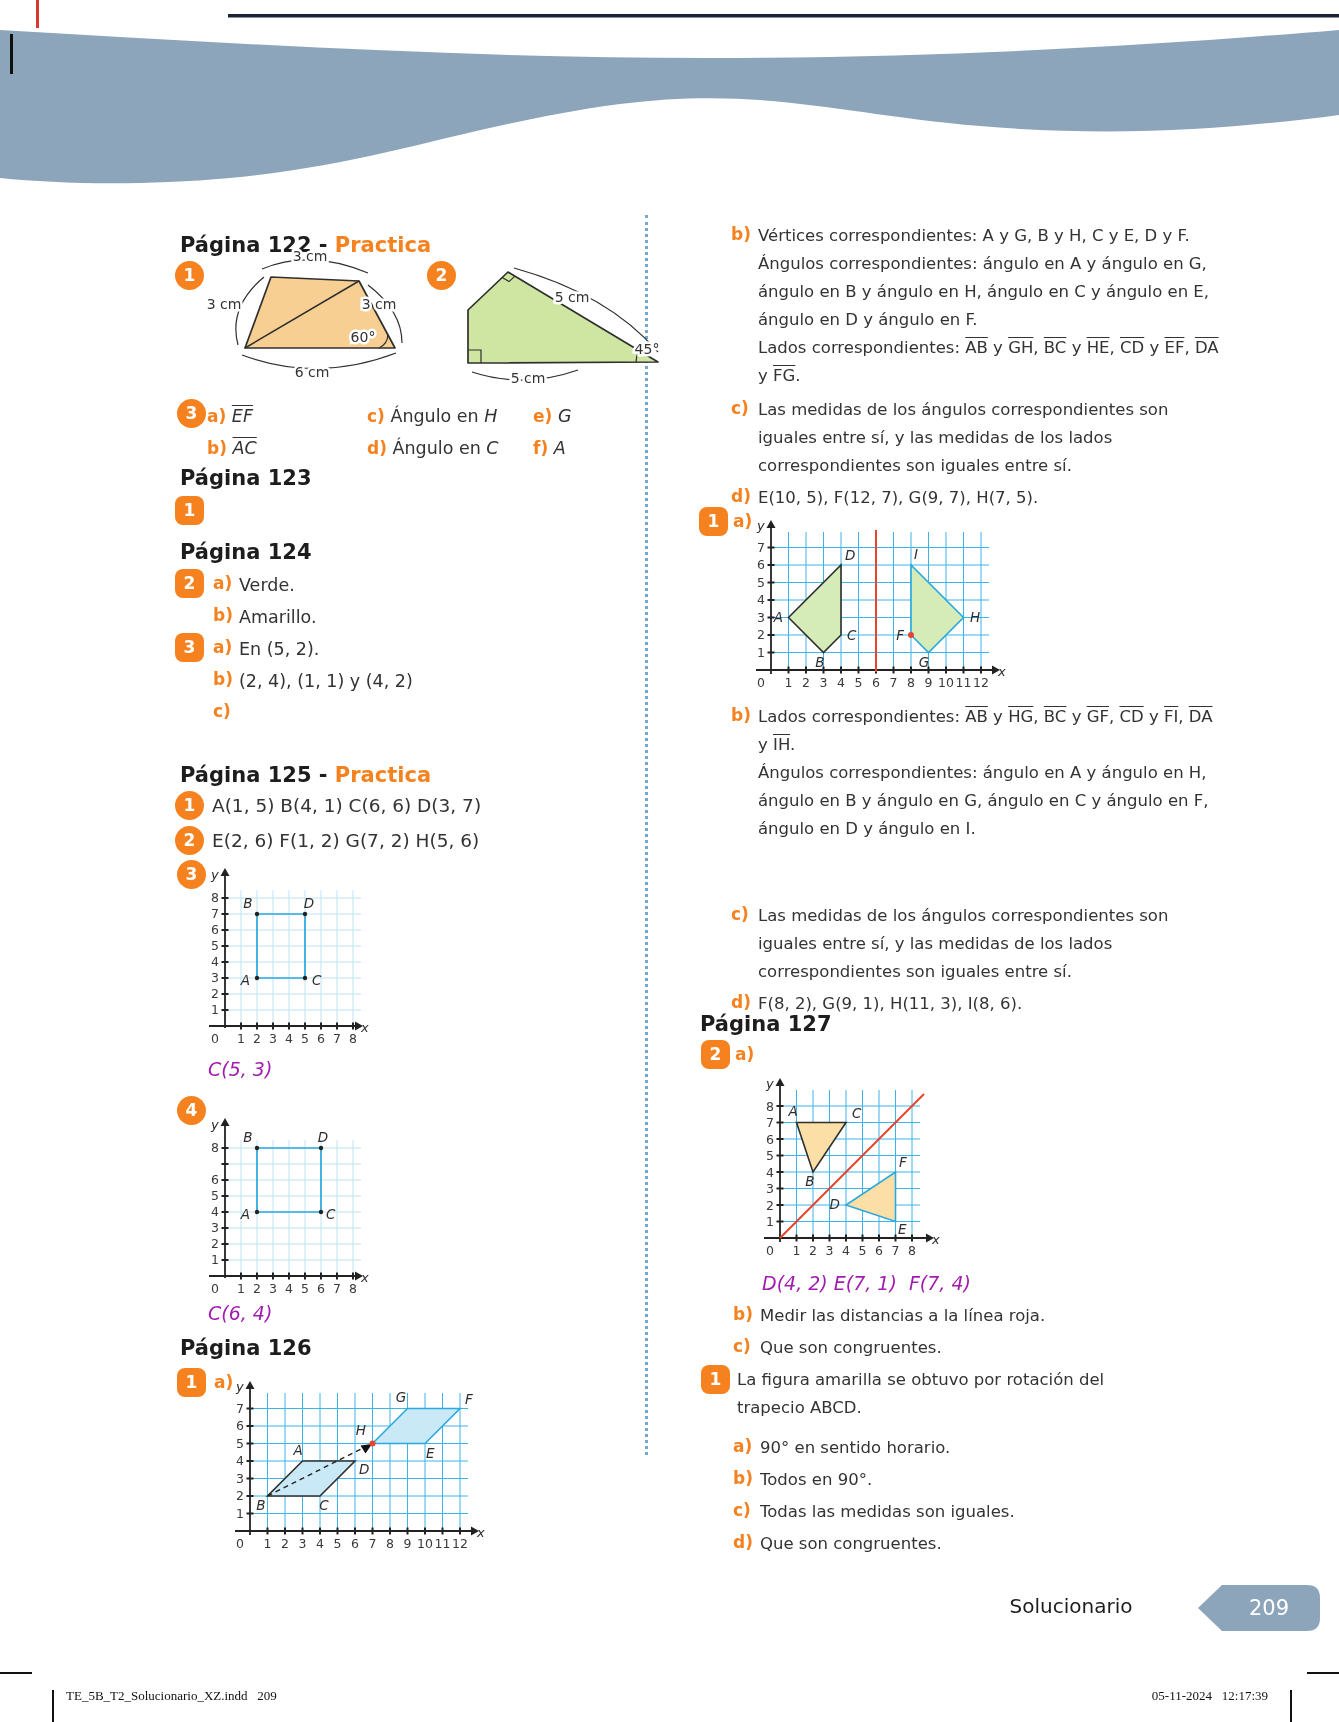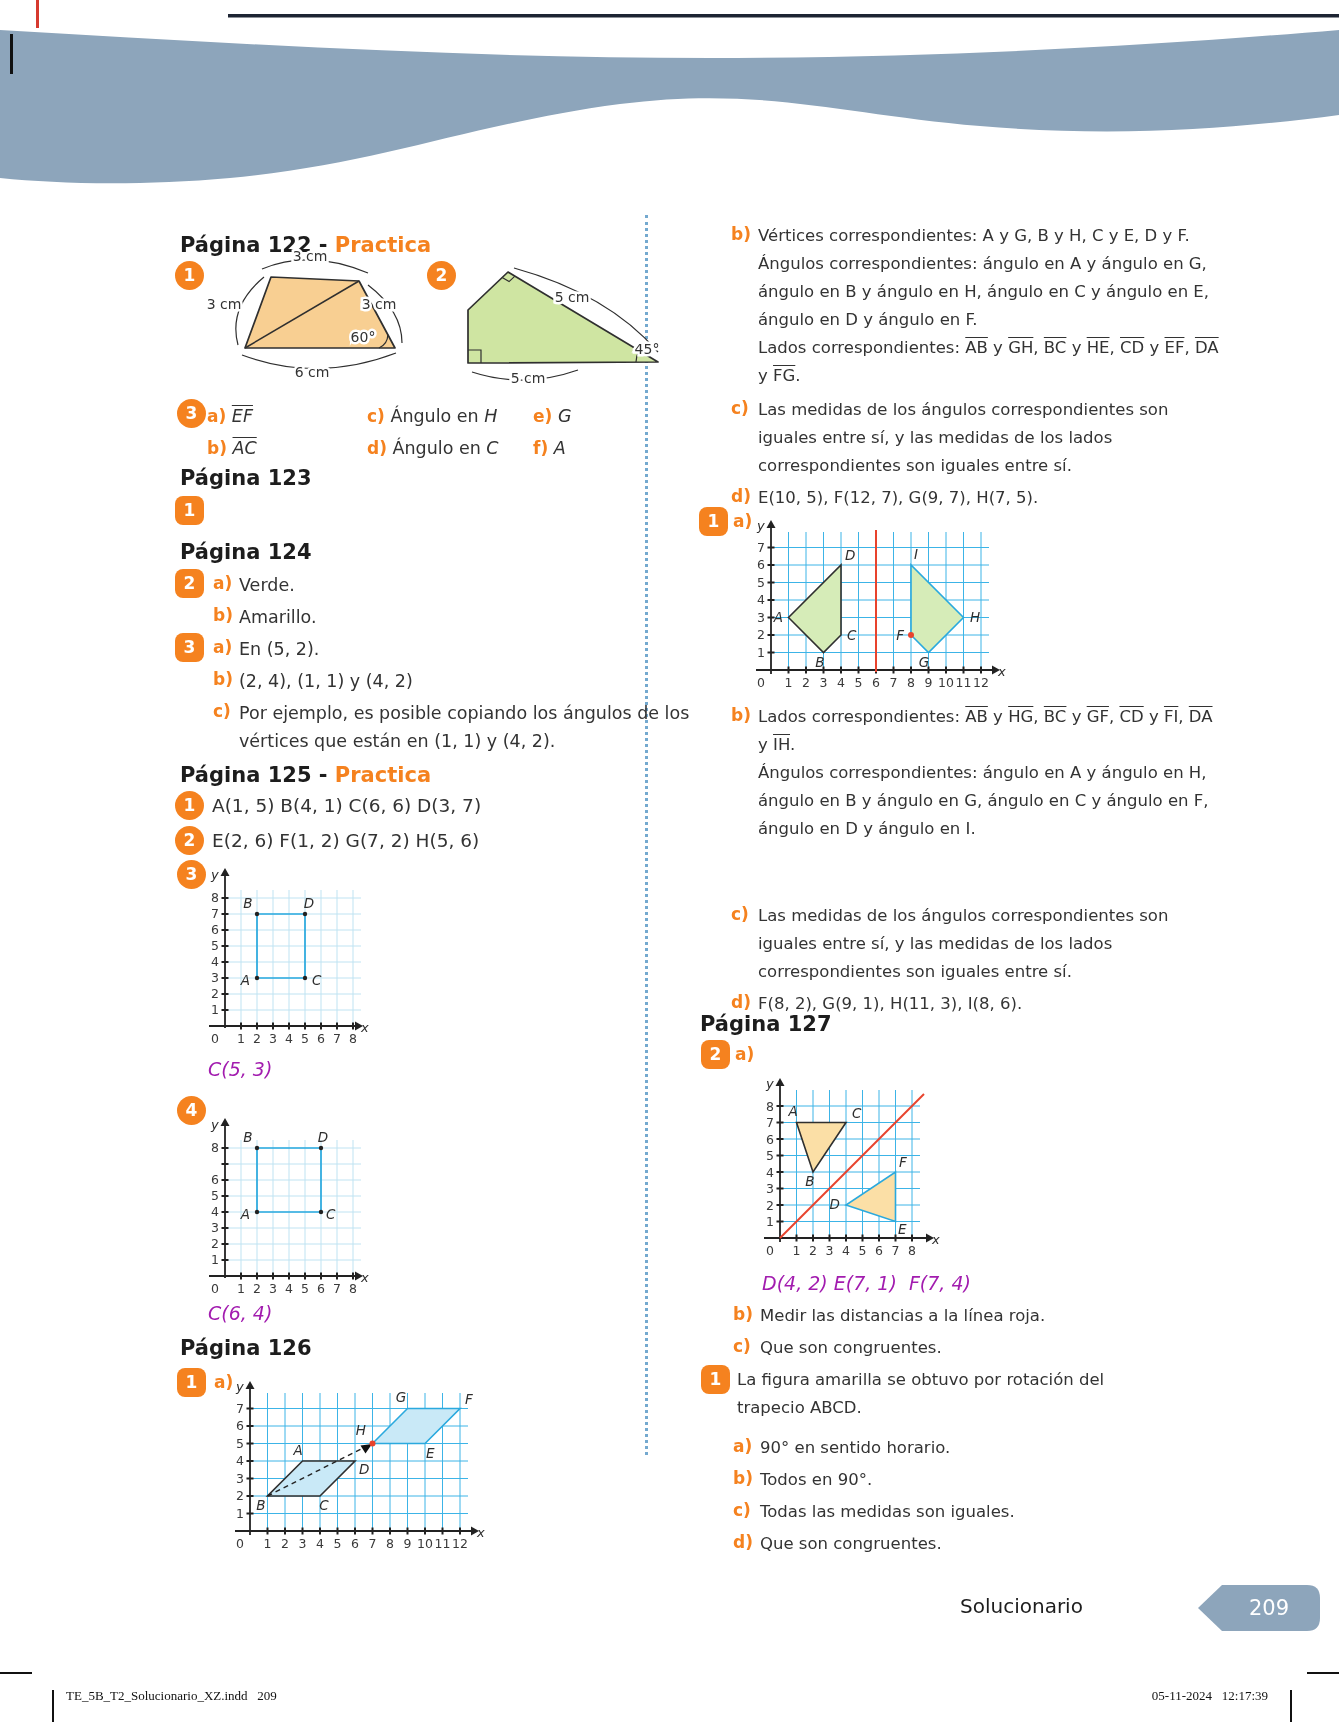--- a/index.html
+++ b/index.html
@@ -23,21 +23,21 @@
   .divider{width:0;border-left:3px dotted #74a9cf;}
   svg{overflow:visible;}
   svg text{font-family:"DejaVu Sans",sans-serif;}
   .tick{font-size:12.5px;fill:#3a3a3a;}
   .vtx{font-size:13.5px;font-style:italic;fill:#2e2e2e;}
   .axl{font-size:13px;font-style:italic;fill:#2e2e2e;}
   .halo{font-size:14px;fill:#333;paint-order:stroke;stroke:#fff;stroke-width:5px;}
   .arc{fill:none;stroke:#2f2f2f;stroke-width:1.2;}
   .cropline{background:#111;}
   .imprint{font-family:"Liberation Serif",serif;font-size:13px;color:#111;white-space:pre;}
-  .soluc{font-size:20px;color:#1d1d1d;text-align:left;}
+  .soluc{font-size:20px;color:#1d1d1d;text-align:center;}
 </style>
 </head>
 <body>
 
 <div id="page">
 
   <svg class="abs" style="left:0;top:0" width="1339" height="200">
     <rect x="228" y="14" width="1111" height="3.5" fill="#1d2433"></rect>
     <path d="M0,30 C240,44 470,58 710,58 C960,58 1170,44 1339,30 L1339,115 C1240,128 1120,138 980,126 C840,114 760,86 620,104 C470,124 380,164 230,178 C140,186 60,184 0,178 Z" fill="#8da5bb"></path>
   </svg>
@@ -100,21 +100,20 @@
   <div class="abs lab" style="left:213px;top:573px">a)</div>
   <div class="abs body nw" style="left:239px;top:571px">Verde.</div>
   <div class="abs lab" style="left:213px;top:605px">b)</div>
   <div class="abs body nw" style="left:239px;top:603px">Amarillo.</div>
   <div class="abs badge-s" style="left:175px;top:633px">3</div>
   <div class="abs lab" style="left:213px;top:637px">a)</div>
   <div class="abs body nw" style="left:239px;top:635px">En (5, 2).</div>
   <div class="abs lab" style="left:213px;top:669px">b)</div>
   <div class="abs body nw" style="left:239px;top:667px">(2, 4), (1, 1) y (4, 2)</div>
   <div class="abs lab" style="left:213px;top:701px">c)</div>
-  <div class="abs body" style="left:239px;top:699px;width:452px">Por ejemplo, es posible copiando los ángulos de los vértices que están en (1, 1) y (4, 2).</div>
 
   <div class="abs h1" style="left:180px;top:763px"><span>Página 125 - </span><span class="accent">Practica</span></div>
   <div class="abs badge-c" style="left:175px;top:791px">1</div>
   <div class="abs coords nw" style="left:212px;top:795px">A(1, 5) B(4, 1) C(6, 6) D(3, 7)</div>
   <div class="abs badge-c" style="left:175px;top:826px">2</div>
   <div class="abs coords nw" style="left:212px;top:830px">E(2, 6) F(1, 2) G(7, 2) H(5, 6)</div>
 
   <div class="abs badge-c" style="left:177px;top:860px">3</div>
 
   <svg class="abs" style="left:195px;top:866px" width="172" height="192" viewBox="0 0 172 192">

